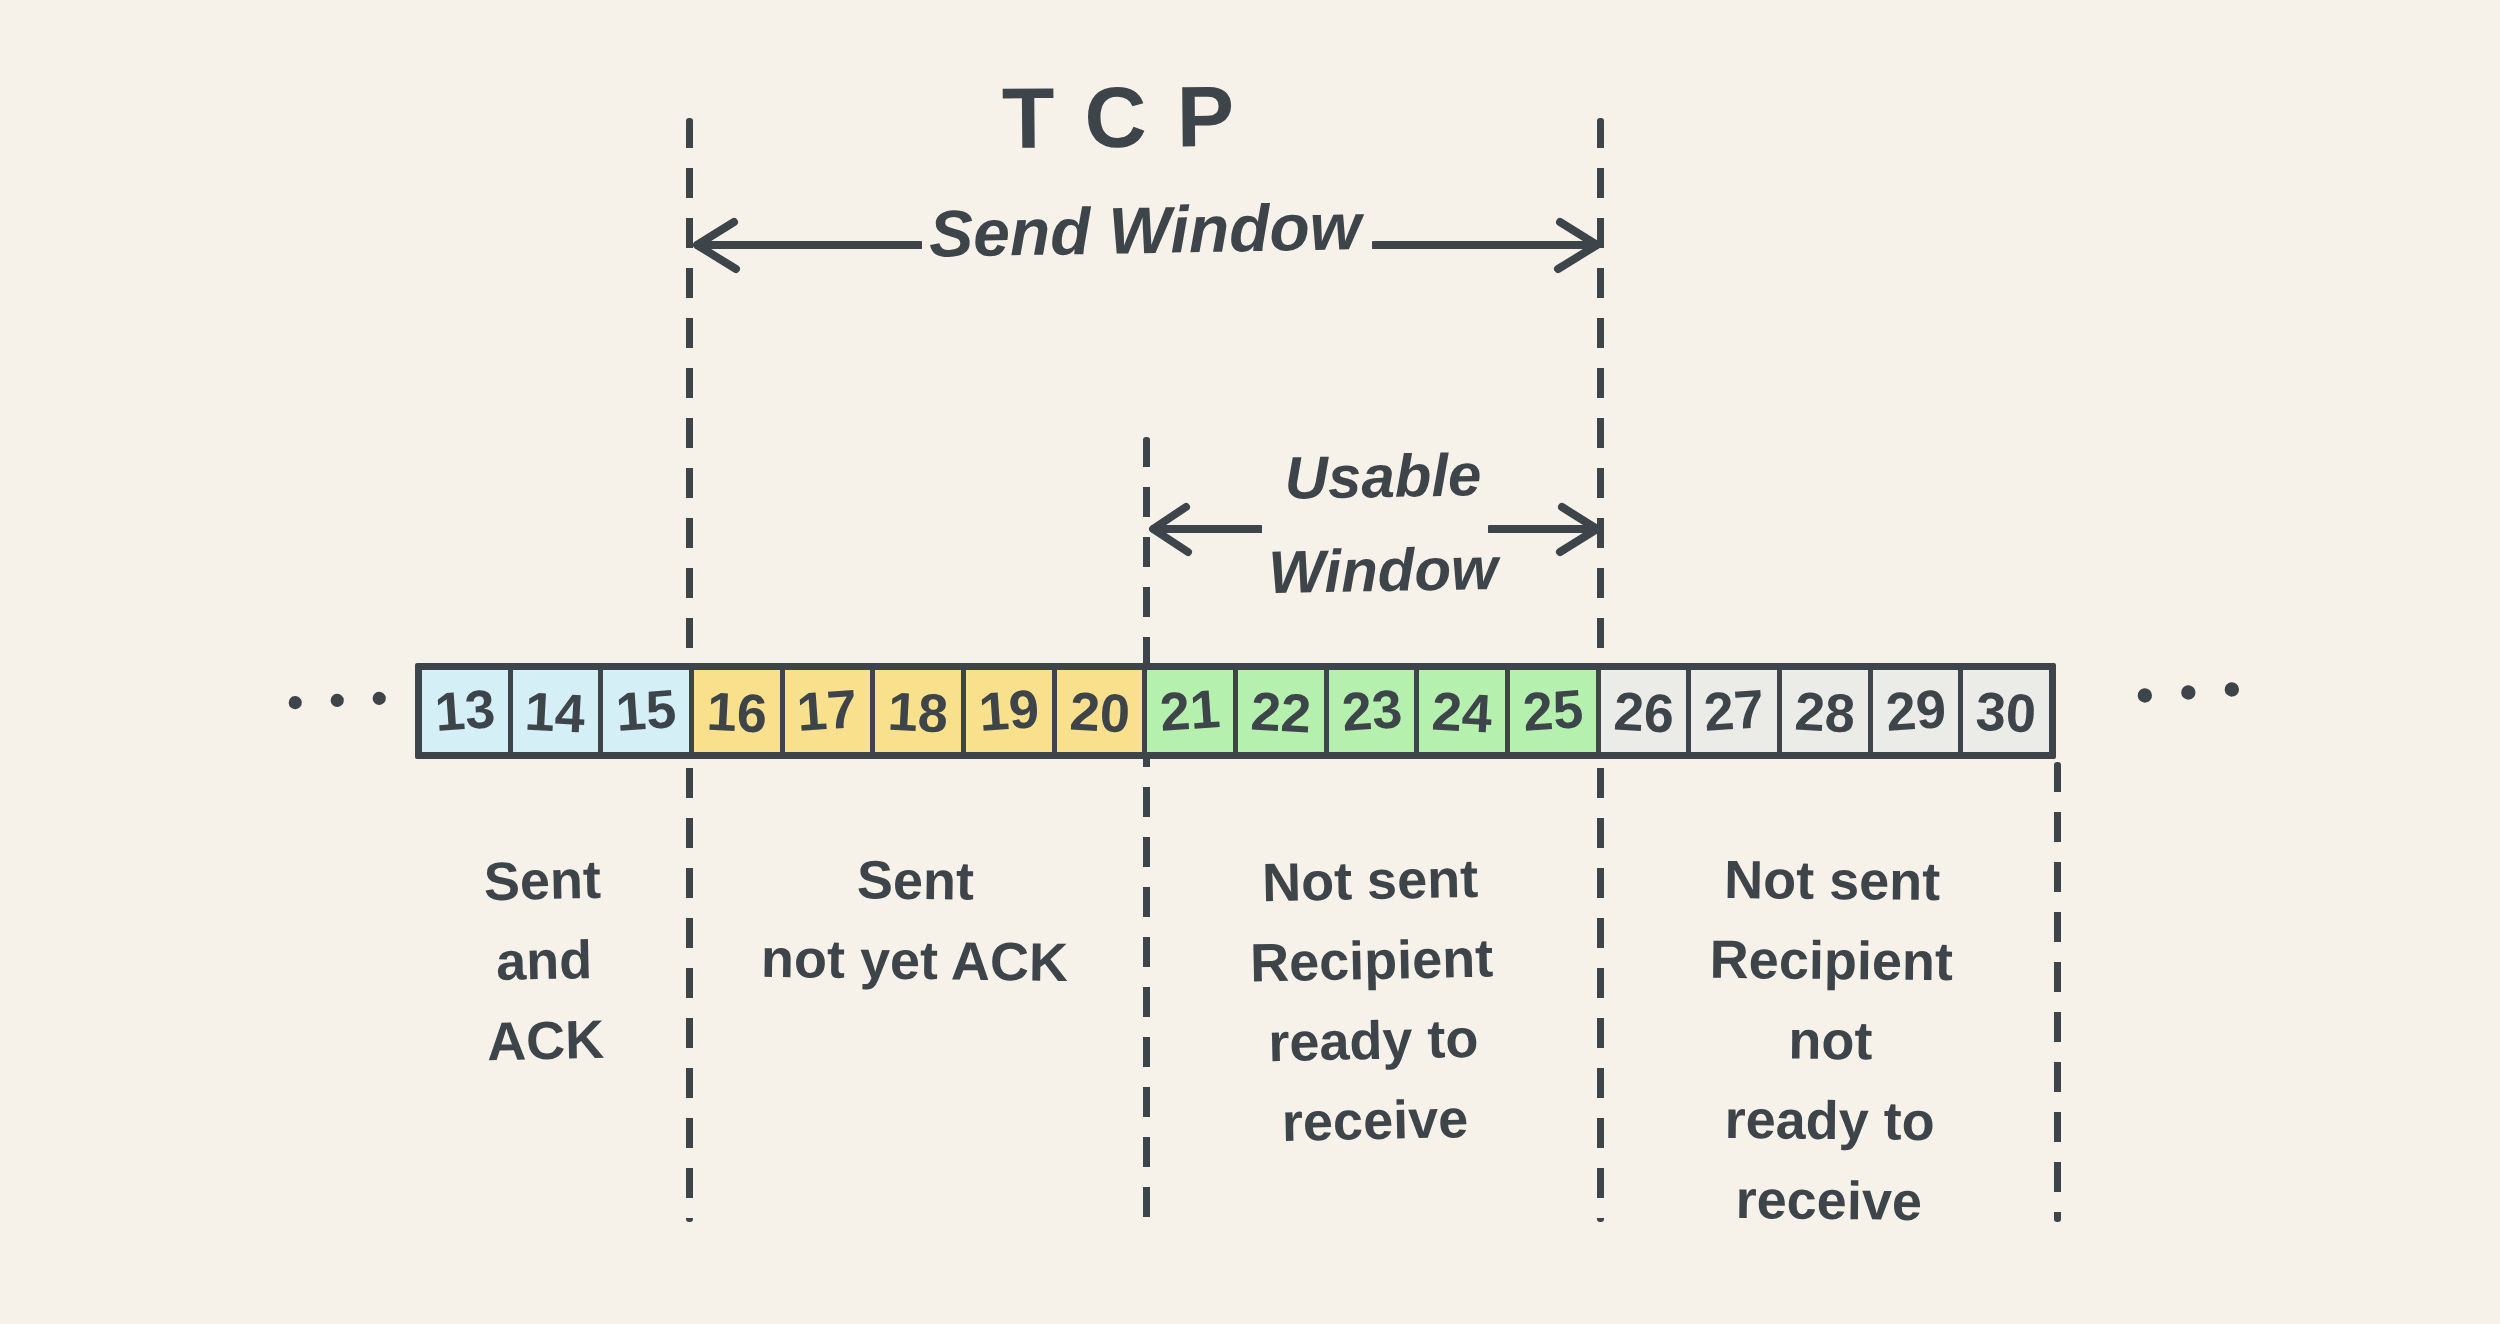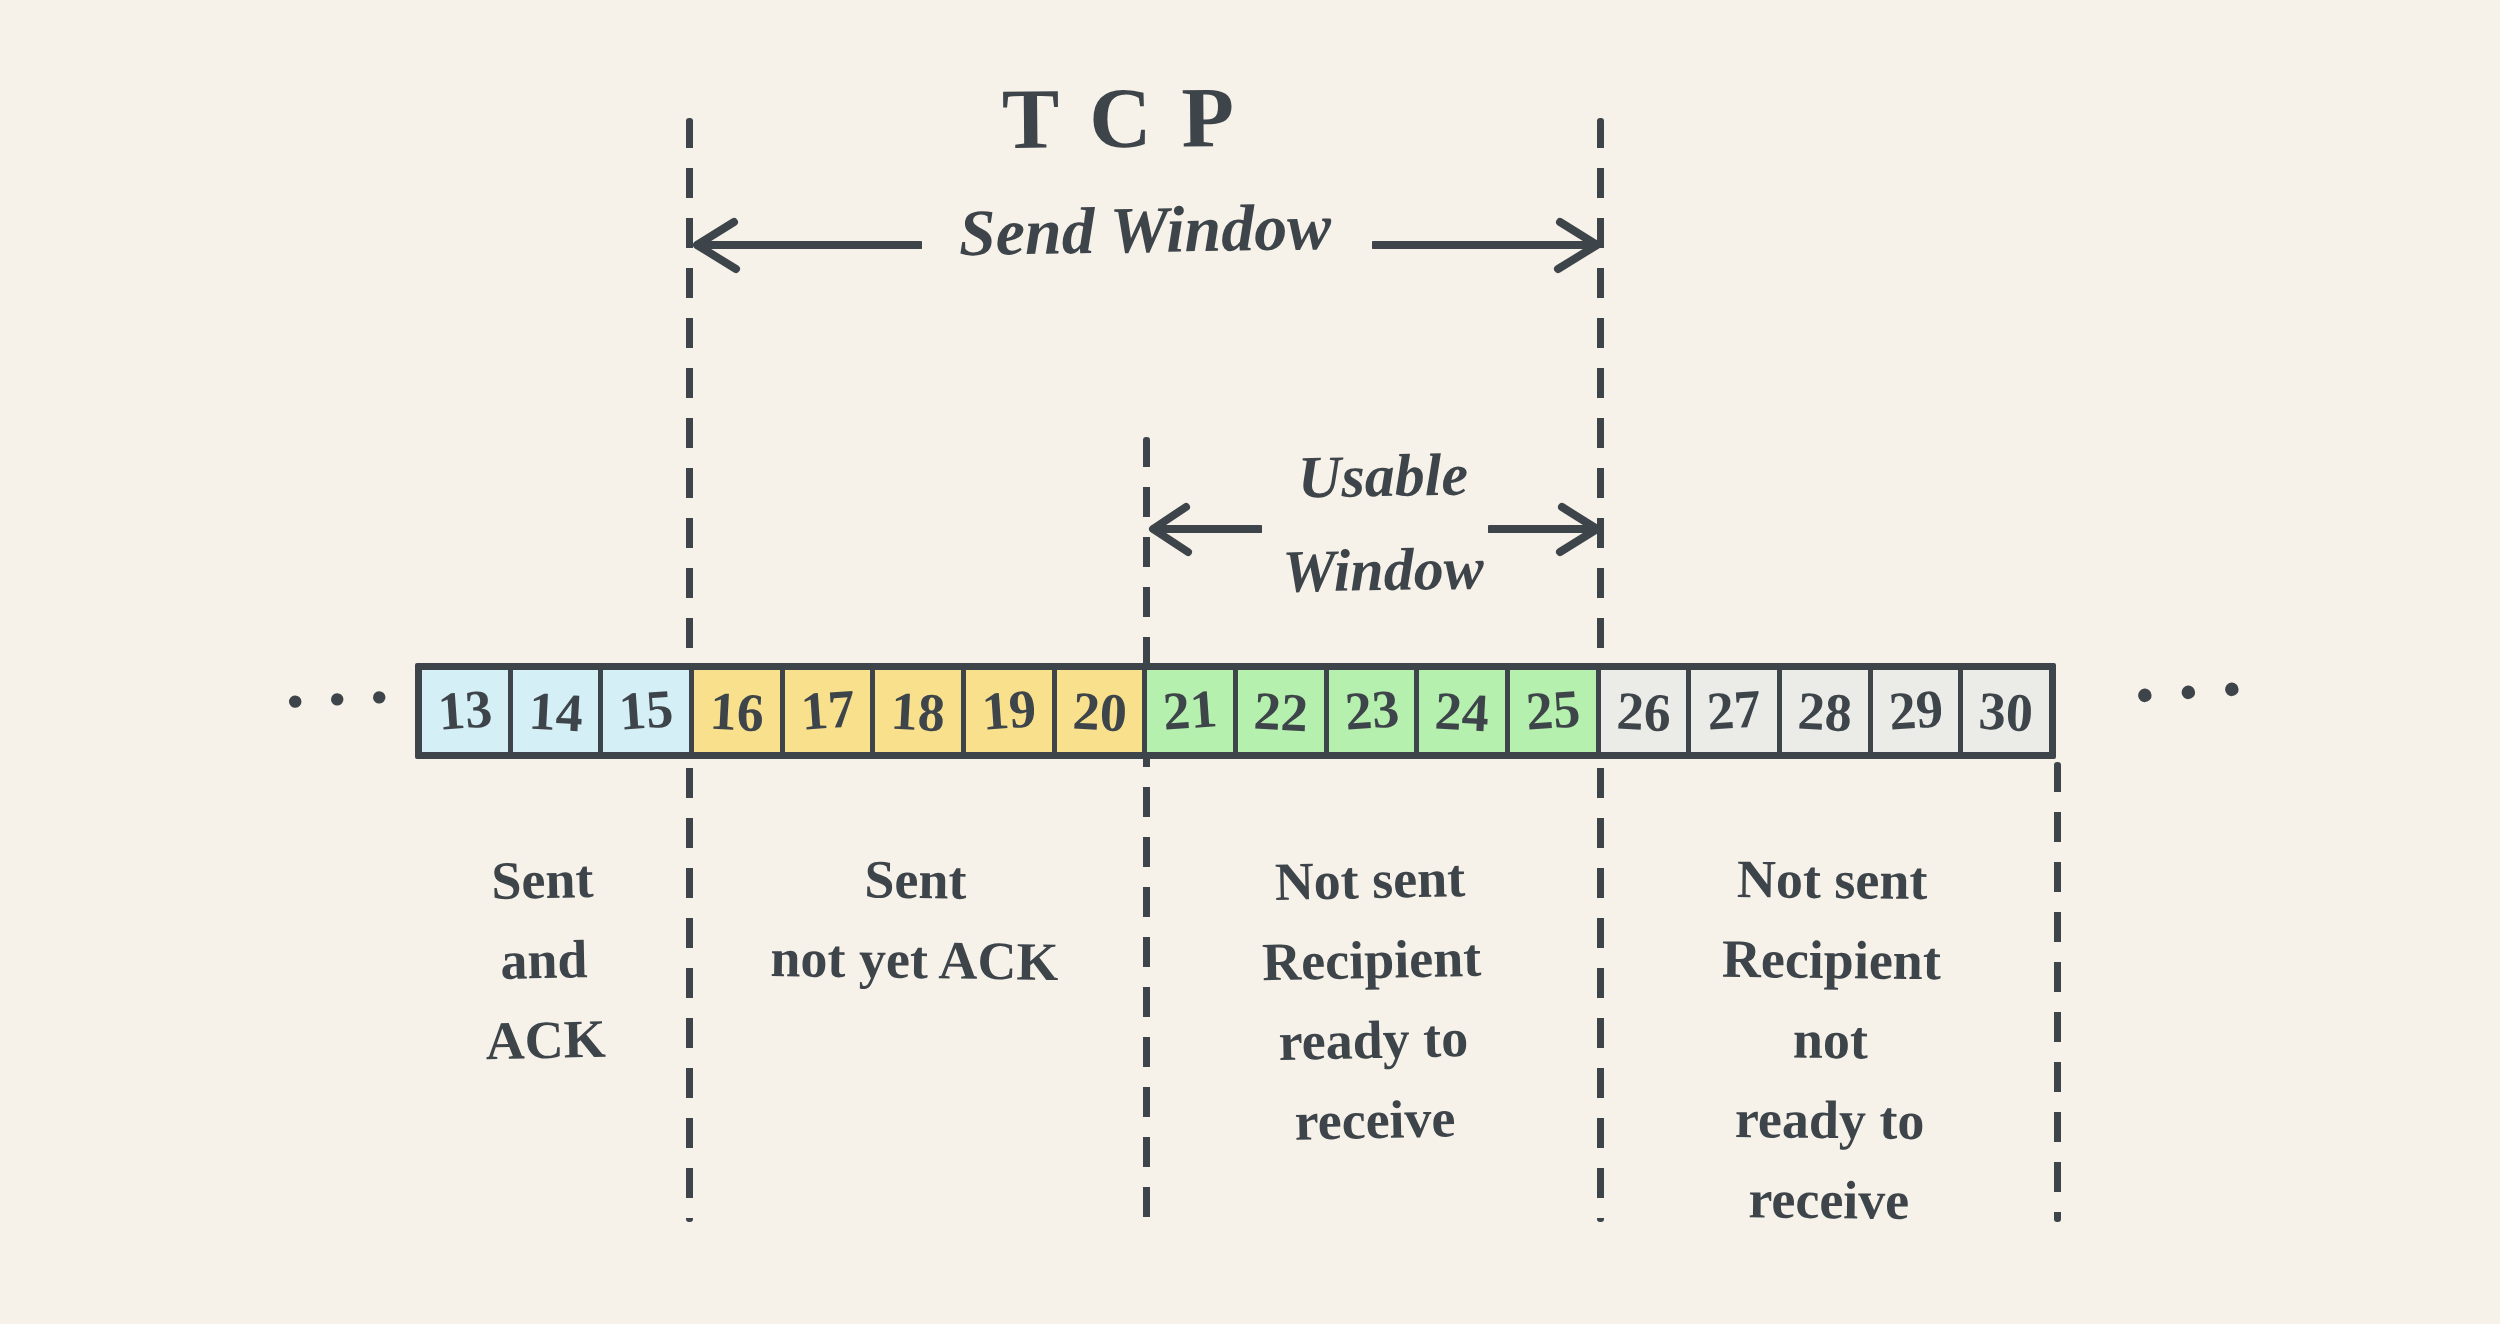--- a/index.html
+++ b/index.html
@@ -6,21 +6,21 @@
     --bg: #f6f2e9;
     --ink: #3e454a;
   }
   * { margin: 0; padding: 0; box-sizing: border-box; }
   html, body { background: var(--bg); }
   .stage {
     position: relative;
     width: 2500px;
     height: 1324px;
     background: var(--bg);
-    font-family: Liberation Serif, serif;
+    font-family: Liberation Sans, sans-serif;
     color: var(--ink);
     overflow: hidden;
   }
   .abs { position: absolute; }
 
   
   .vline {
     position: absolute;
     width: 7px;
     background: repeating-linear-gradient(

